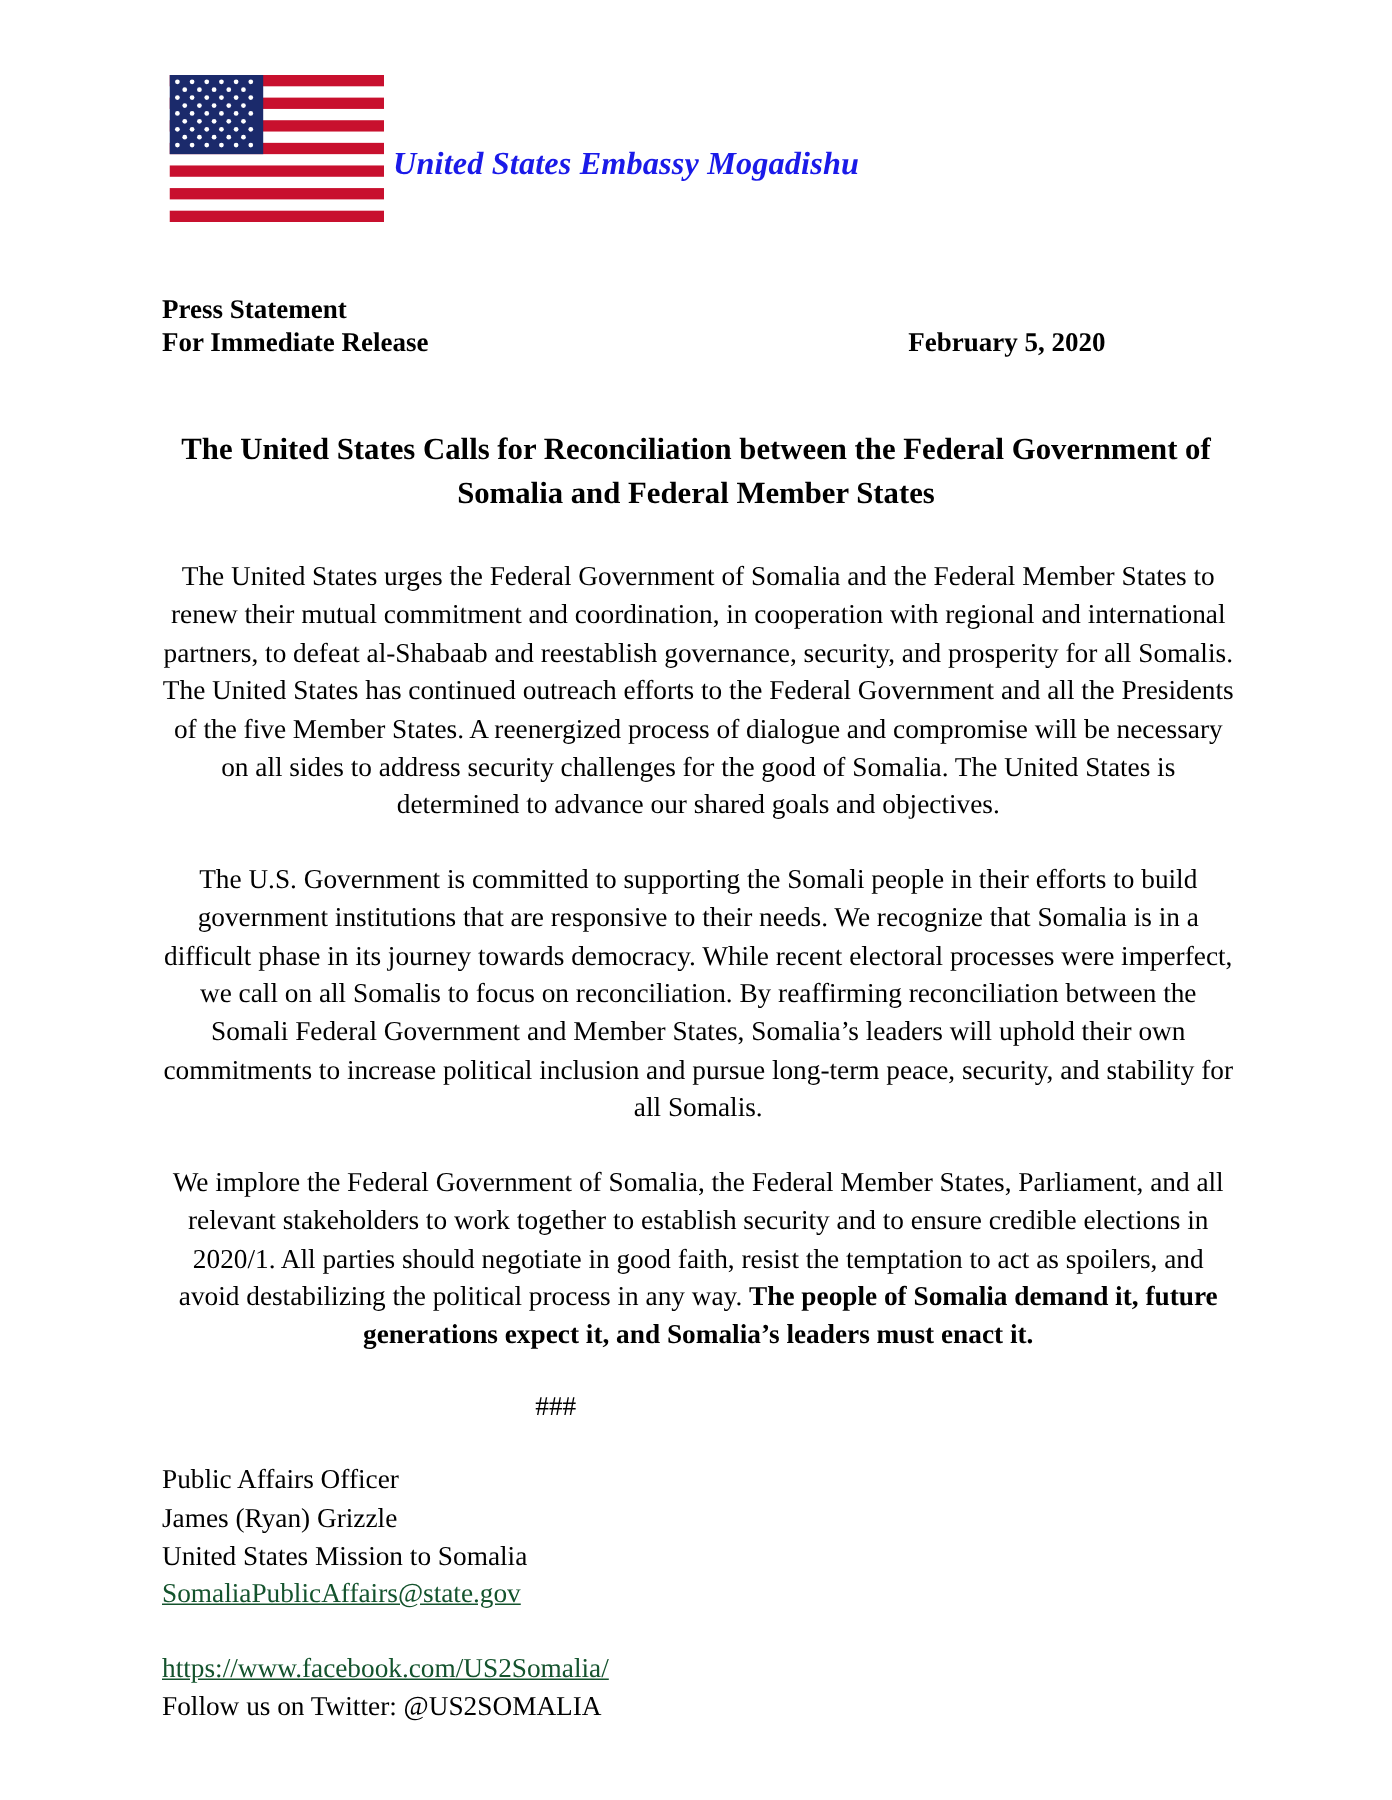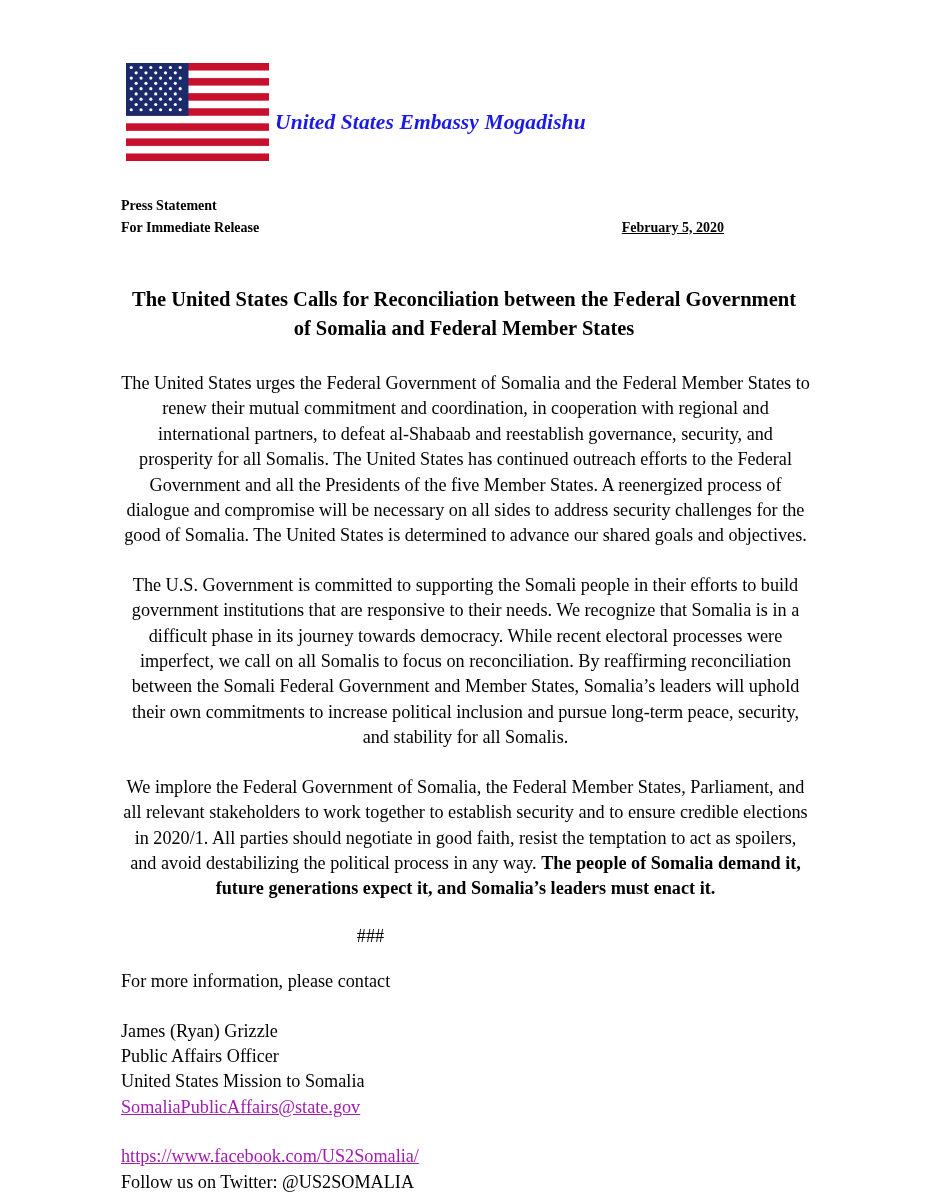--- a/index.html
+++ b/index.html
@@ -13,21 +13,21 @@
     height: 1200px;
     overflow: hidden;
     font-family: "Liberation Serif", "DejaVu Serif", serif;
     color: #000000;
     position: relative;
   }
   .page {
     width: 928px;
     height: 1200px;
     box-sizing: border-box;
-    padding: 13px;
+    padding: 0;
     position: relative;
   }
 
   
   .letterhead {
     position: relative;
     height: 120px;
     padding-top: 48px;
     padding-left: 113px;
   }
@@ -47,34 +47,34 @@
     font-weight: bold;
     font-style: italic;
     font-size: 21.5px;
     letter-spacing: 0.1px;
     color: #1a1ae8;
     white-space: nowrap;
   }
 
   
   .meta {
-    margin-top: 14px;
+    margin-top: 28px;
     padding-left: 108px;
     padding-right: 105px;
     font-weight: bold;
-    font-size: 14px;
+    font-size: 18px;
     line-height: 21.5px;
   }
   .meta-row {
     display: flex;
     justify-content: space-between;
     align-items: center;
   }
   .meta-left { white-space: nowrap; }
-  .meta-date { white-space: nowrap; padding-right: 86px; text-decoration: underline; }
+  .meta-date { white-space: nowrap; padding-right: 86px; }
 
   
   .headline {
     margin-top: 47px;
     padding-left: 112px;
     padding-right: 112px;
     text-align: center;
     font-weight: bold;
     font-size: 20.5px;
     line-height: 29px;
@@ -112,21 +112,21 @@
     margin-top: 24px;
     font-size: 18.2px;
     line-height: 25.4px;
   }
   .links-block {
     margin-top: 24px;
     font-size: 18.2px;
     line-height: 25.4px;
   }
   a.doclink {
-    color: #a21caf;
+    color: #14532d;
     text-decoration: underline;
   }
   .nowrapline { white-space: nowrap; }
 </style>
 </head>
 <body>
 
 <div class="page">
 
   <div class="letterhead">
@@ -216,25 +216,24 @@
   <div class="body-wrap">
 
     <p class="para">The United States urges the Federal Government of Somalia and the Federal Member States to renew their mutual commitment and coordination, in cooperation with regional and international partners, to defeat al-Shabaab and reestablish governance, security, and prosperity for all Somalis.  The United States has continued outreach efforts to the Federal Government and all the Presidents of the five Member States.  A reenergized process of dialogue and compromise will be necessary on all sides to address security challenges for the good of Somalia.  The United States is determined to advance our shared goals and objectives.</p>
 
     <p class="para">The U.S. Government is committed to supporting the Somali people in their efforts to build government institutions that are responsive to their needs. We recognize that Somalia is in a difficult phase in its journey towards democracy.  While recent electoral processes were imperfect, we call on all Somalis to focus on reconciliation.  By reaffirming reconciliation between the Somali Federal Government and Member States, Somalia’s leaders will uphold their own commitments to increase political inclusion and pursue long-term peace, security, and stability for all Somalis.</p>
 
     <p class="para"><span>We implore the Federal Government of Somalia, the Federal Member States, Parliament, and all relevant stakeholders to work together to establish security and to ensure credible elections in 2020/1. All parties should negotiate in good faith, resist the temptation to act as spoilers, and avoid destabilizing the political process in any way.  </span><span class="b">The people of Somalia demand it, future generations expect it, and Somalia’s leaders must enact it.</span></p>
 
     <div class="hashes">###</div>
 
-    <div class="contact-intro">For more information, please contact</div>
 
     <div class="contact-block">
+      <div>Public Affairs Officer</div>
       <div>James (Ryan) Grizzle</div>
-      <div>Public Affairs Officer</div>
       <div>United States Mission to Somalia</div>
       <div class="nowrapline">
         <a class="doclink" href="#">SomaliaPublicAffairs@state.gov</a>
       </div>
     </div>
 
     <div class="links-block">
       <div class="nowrapline"><a class="doclink" href="#">https://www.facebook.com/US2Somalia/</a></div>
       <div>Follow us on Twitter:  @US2SOMALIA</div>
     </div>

